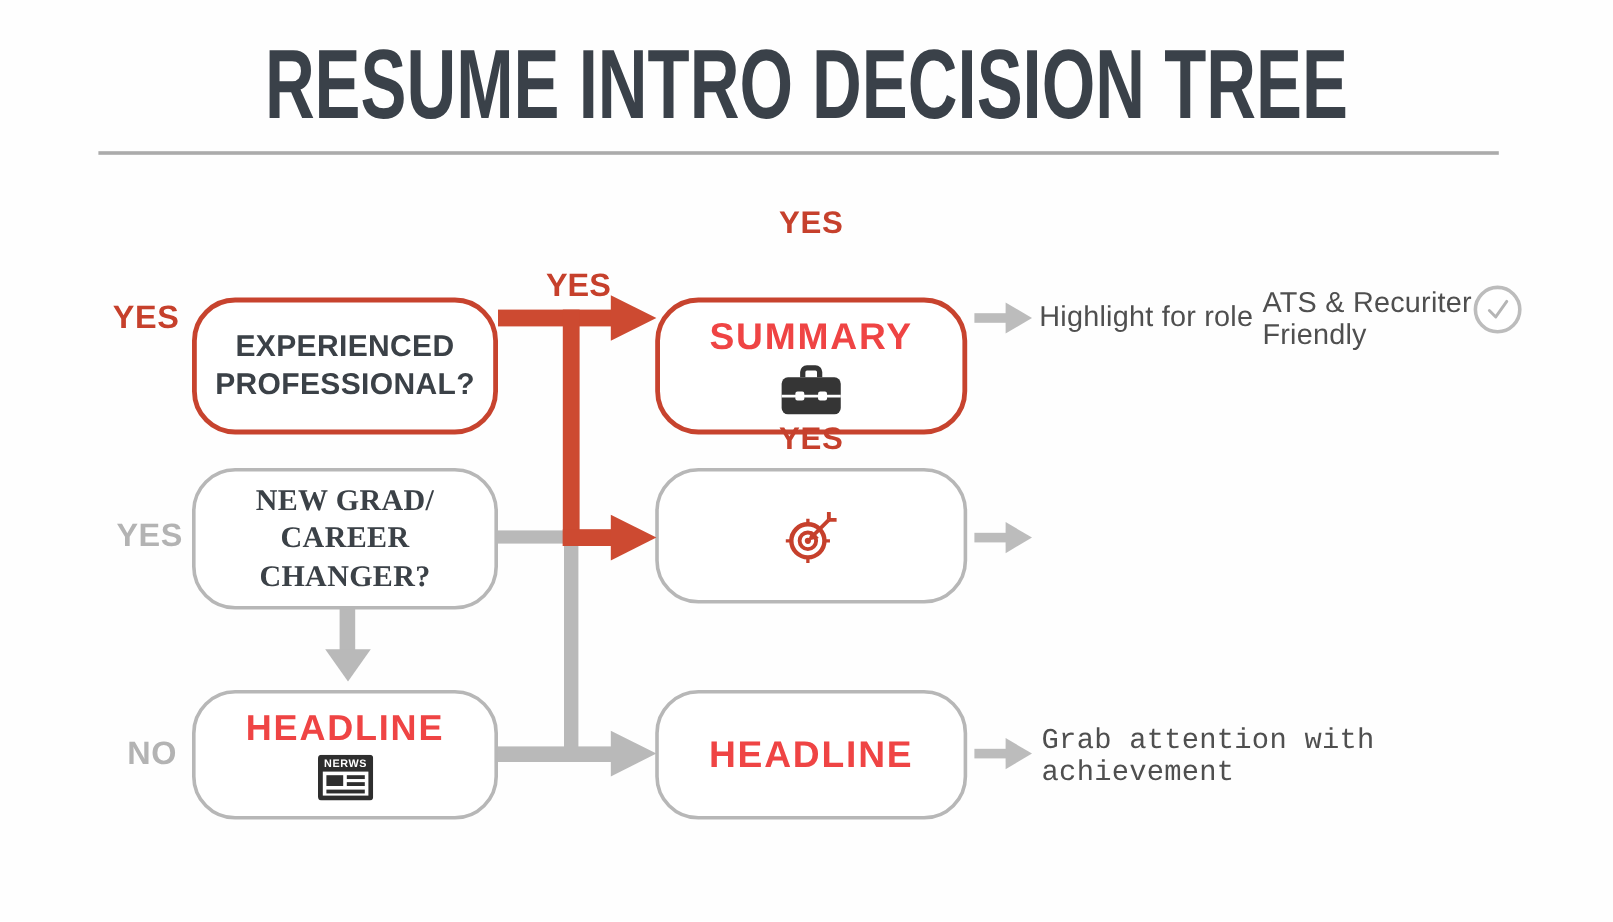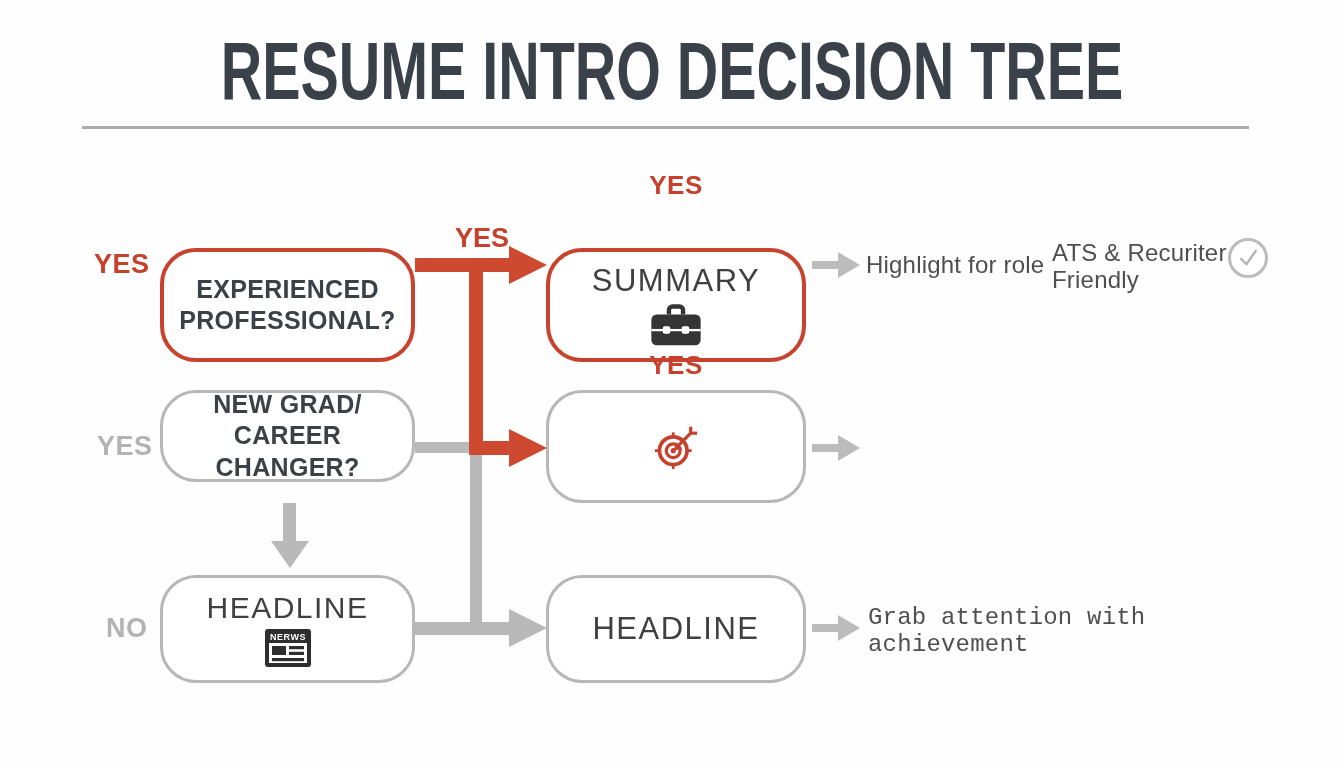--- a/index.html
+++ b/index.html
@@ -10,21 +10,21 @@
          transform:scaleX(0.70);transform-origin:50% 50%;letter-spacing:0;}
   .divider{position:absolute;left:82px;top:126px;width:1167px;height:3px;background:#ababab;}
 
   .box{position:absolute;background:#ffffff;border-radius:36px;box-sizing:border-box;
        display:flex;flex-direction:column;align-items:center;justify-content:center;gap:4px;}
   .red-border{border:4px solid #c7432e;margin-top:40px;}
   .gray-border{border:3px solid #b7b7b7;}
 
   .q-label{font-size:25px;font-weight:bold;color:#3b4147;text-align:center;
            white-space:pre-line;line-height:1.25;letter-spacing:0.3px;}
-  .node-label-red{font-size:30px;font-weight:normal;color:#404040;letter-spacing:1.5px;}
+  .node-label-red{font-size:30px;font-weight:bold;color:#ef4444;letter-spacing:1.5px;}
 
   .side-label{position:absolute;font-size:27px;font-weight:bold;letter-spacing:0.5px;}
   .red-text{color:#c6402c;}
   .gray-text{color:#b3b3b3;}
   .top-label{position:absolute;width:260px;text-align:center;font-size:26px;
              font-weight:bold;color:#c6402c;letter-spacing:0.5px;}
   .edge-label{position:absolute;font-size:27px;font-weight:bold;color:#c6402c;}
 
   .conn{position:absolute;}
   .gray-line{background:#b9b9b9;}
@@ -72,21 +72,21 @@
 
   <div class="side-label red-text" style="left:94px;top:249px;">YES</div>
   <div class="side-label gray-text" style="left:97px;top:431px;">YES</div>
   <div class="side-label gray-text" style="left:106px;top:613px;">NO</div>
 
   <div class="box red-border" style="left:160px;top:208px;width:255px;height:114px;">
     <div class="q-label">EXPERIENCED
 PROFESSIONAL?</div>
   </div>
 
-  <div class="box gray-border" style="left:160px;top:390px;width:255px;height:92px;">
+  <div class="box gray-border" style="left:160px;top:390px;width:255px;height:118px;font-family:Liberation Serif, serif;">
     <div class="q-label">NEW GRAD/
 CAREER CHANGER?</div>
   </div>
 
   <div class="box gray-border" style="left:160px;top:575px;width:255px;height:108px;">
     <div class="node-label-red">HEADLINE</div>
     <svg width="46" height="38" viewBox="0 0 46 38">
       <rect x="0" y="0" width="46" height="38" rx="3" fill="#2e2e2e"></rect>
       <text x="23" y="10.5" text-anchor="middle" font-family="Liberation Sans, sans-serif" font-size="9" font-weight="bold" fill="#ffffff" letter-spacing="0.5">NERWS</text>
       <rect x="4" y="14" width="38" height="20" fill="#ffffff"></rect>

